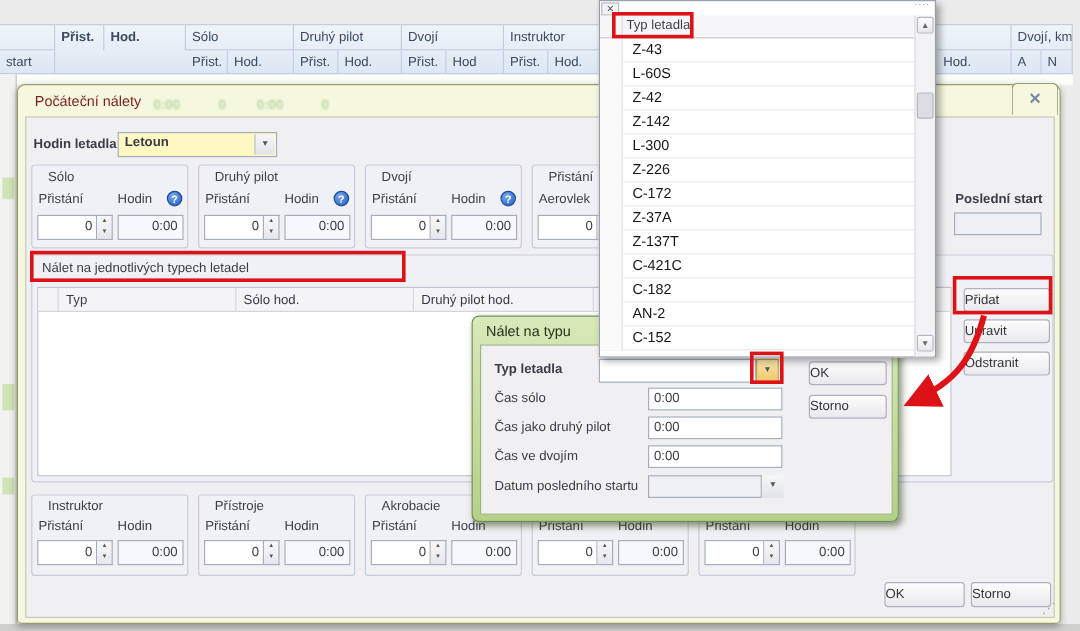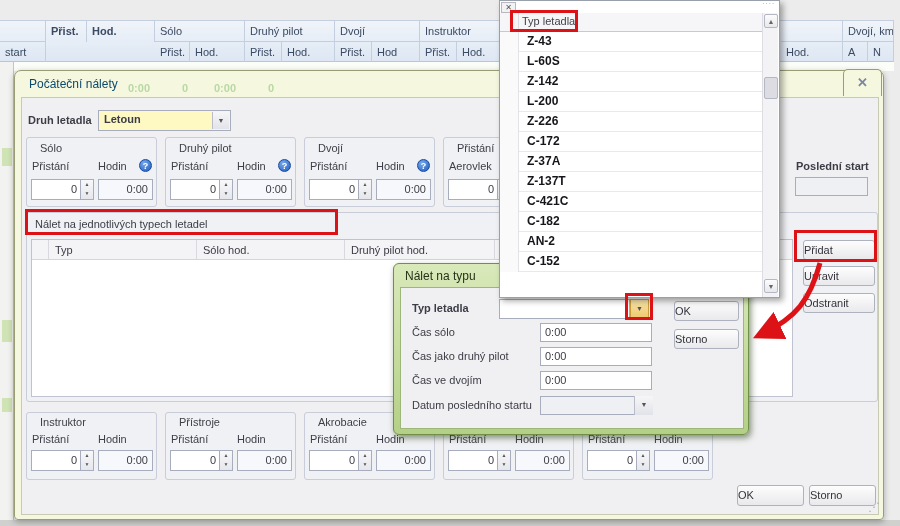--- a/index.html
+++ b/index.html
@@ -19,21 +19,21 @@
   .smudge { position:absolute; top:82px; color:#3f9b2f; opacity:.33; font-weight:bold; filter:blur(.7px); z-index:11;}
 
   .leftstrip { position:absolute; left:0; top:62px; width:14px; height:458px; background:#f2f2f0; border-right:1px solid #c6c6c0; }
   .greenblk { position:absolute; left:2px; width:10px; background:#cfe3b4; }
   .botstrip { position:absolute; left:0; top:520px; width:900px; height:6px; background:#d0d0ce; }
 
   
   .dlg { position:absolute; left:14px; top:70px; width:870px; height:450px; z-index:10;
     background:rgba(245,247,222,0.93); border:1px solid #9a9c74; border-radius:7px 7px 4px 4px;
     box-shadow:0 2px 6px rgba(0,0,0,.3); }
-  .dlg-title { position:absolute; left:14px; top:6px; font-size:12px; color:#0c4a6e; }
+  .dlg-title { position:absolute; left:14px; top:6px; font-size:12px; color:#7f1d1d; }
   .dlg-close { position:absolute; right:1px; top:-2px; width:39px; height:27px; background:#f5f7de;
     border:1px solid #9a9c74; border-bottom:none; border-radius:5px 5px 0 0; text-align:center;
     line-height:26px; color:#7c86a0; font-weight:bold; font-size:13px; }
   .client { position:absolute; left:6px; top:26px; width:858px; height:418px; background:#f0f0f2;
     border:1px solid #c8cab4; }
 
   .lbl { position:absolute; white-space:nowrap; }
   .b { font-weight:bold; }
 
   .combo { position:absolute; background:#fef9c3; border:1px solid #a7adbd; }
@@ -89,21 +89,21 @@
     border:1px solid #9aa0ab; box-shadow:3px 3px 6px rgba(0,0,0,.35); z-index:30; }
   .dd-close { position:absolute; left:1px; top:1px; width:15px; height:11px; background:#f2f2f4; border:1px solid #b8b8c0;
     font-size:8px; line-height:9px; text-align:center; color:#555; }
   .dd-grip { position:absolute; right:4px; top:-2px; color:#999; font-size:8px; letter-spacing:1px; }
   .dd-head { position:absolute; left:0; top:12px; width:263px; height:19px; background:#f6f6f8; border-bottom:1px solid #c8c8d0; }
   .dd-head .stub { position:absolute; left:0; top:0; width:19px; height:19px; border-right:1px solid #dcdce2; }
   .dd-head .hlbl { position:absolute; left:22px; top:2px; color:#3f3f48; }
   .dd-items { position:absolute; left:0; top:31px; width:263px; height:266px; overflow:hidden; }
   .dd-row { position:relative; height:20px; border-bottom:1px solid #e9e9ed; }
   .dd-row .sel { position:absolute; left:0; top:0; width:19px; height:20px; background:#fafafb; border-right:1px solid #e2e2e8; }
-  .dd-row .tx { position:absolute; left:27px; top:2px; font-weight:bold; font-size:12px; color:#15151a; }
+  .dd-row .tx { position:absolute; left:27px; top:2px; font-weight:normal; font-size:12px; color:#15151a; }
   .dd-sb { position:absolute; right:1px; top:12px; width:16px; height:284px; background:#f3f3f5; border-left:1px solid #dcdce2; }
   .sb-btn { position:absolute; left:1px; width:14px; height:14px; background:linear-gradient(#fcfcfd,#e8e8ec);
     border:1px solid #b4b8c2; border-radius:2px; font-size:7px; color:#666; text-align:center; line-height:13px; }
   .sb-thumb { position:absolute; left:1px; top:64px; width:14px; height:22px; background:#dcdce2;
     border:1px solid #b4b8c2; border-radius:2px; }
 
   
   .redbox { position:absolute; border:3px solid #dd1216; z-index:40; pointer-events:none; }
   #arrow-svg { position:absolute; left:0; top:0; z-index:40; pointer-events:none; }
 </style>
@@ -179,21 +179,21 @@
   <div class="greenblk" style="top:336px;height:14px"></div>
 </div>
 <div class="botstrip"></div>
 
 <div class="dlg">
   <div class="dlg-title">Počáteční nálety</div>
   <div class="dlg-close">✕</div>
 
   <div class="client">
 
-    <div class="lbl b" style="left:6px;top:16px">Druh letadla</div>
+    <div class="lbl b" style="left:6px;top:16px">Hodin letadla</div>
     <div class="combo" style="left:76px;top:12px;width:133px;height:21px">
       <span class="cv">Letoun</span>
       <span class="cbtn"><i>▼</i></span>
     </div>
 
     <div class="grow top" style="left:4px;top:39px">
 
         <div class="gb h70">
           <div class="gt">Sólo</div>
           <div class="l1">Přistání</div>
@@ -343,29 +343,33 @@
       <div class="dd-row">
         <div class="sel"></div>
         <div class="tx">Z-43</div>
       </div>
 
       <div class="dd-row">
         <div class="sel"></div>
         <div class="tx">L-60S</div>
       </div>
 
+      <div class="dd-row">
+        <div class="sel"></div>
+        <div class="tx">Z-42</div>
+      </div>
 
       <div class="dd-row">
         <div class="sel"></div>
         <div class="tx">Z-142</div>
       </div>
 
       <div class="dd-row">
         <div class="sel"></div>
-        <div class="tx">L-200</div>
+        <div class="tx">L-300</div>
       </div>
 
       <div class="dd-row">
         <div class="sel"></div>
         <div class="tx">Z-226</div>
       </div>
 
       <div class="dd-row">
         <div class="sel"></div>
         <div class="tx">C-172</div>

